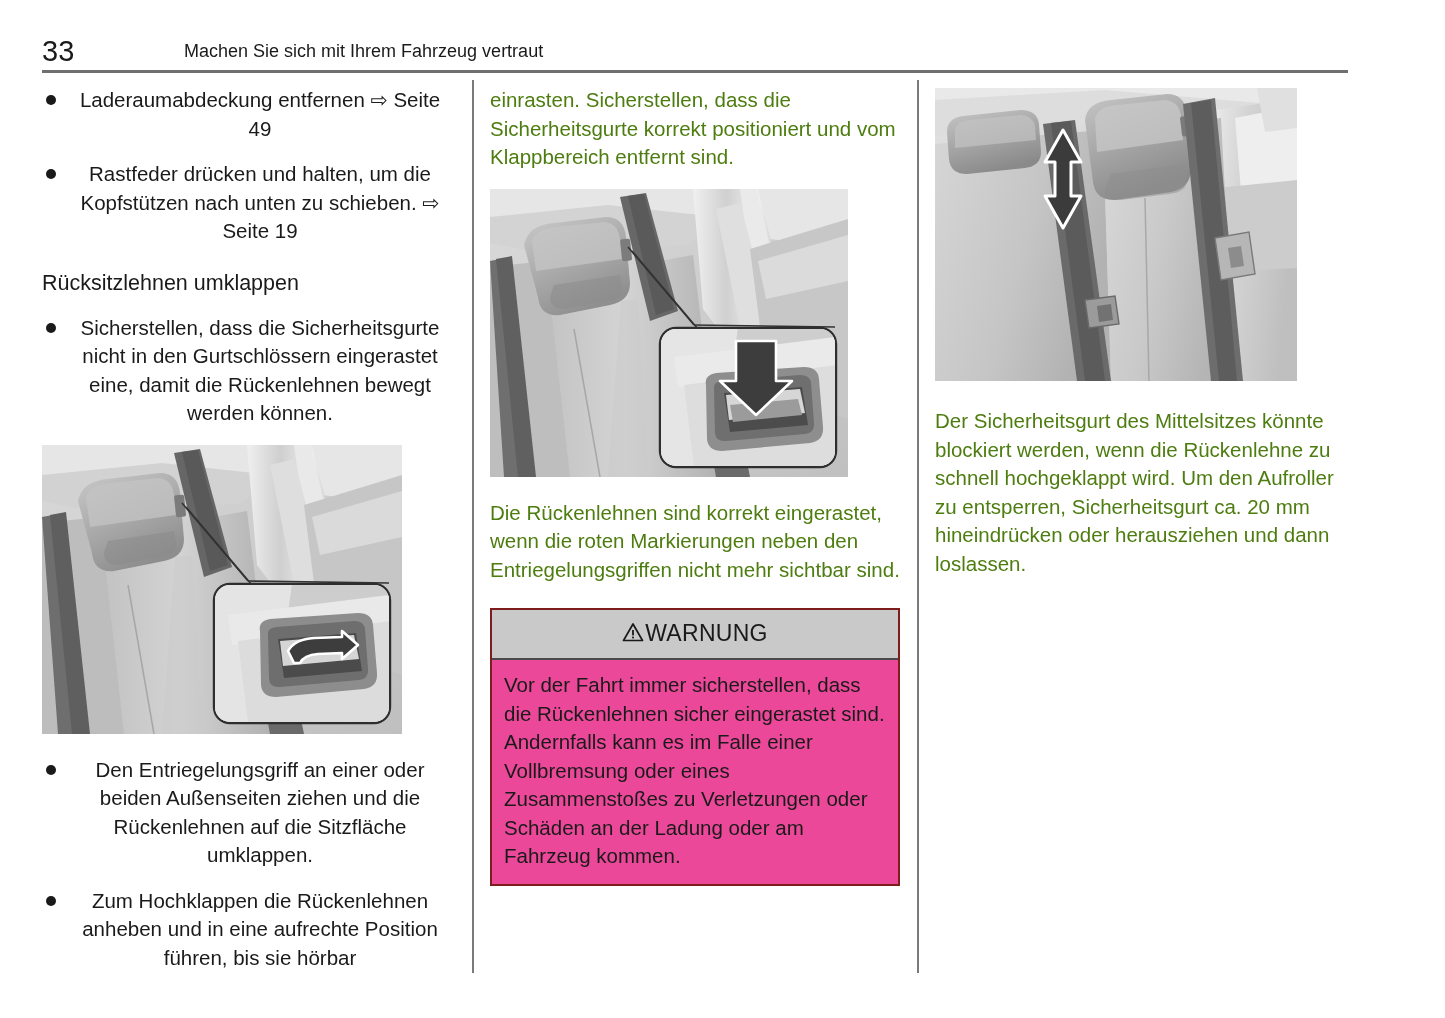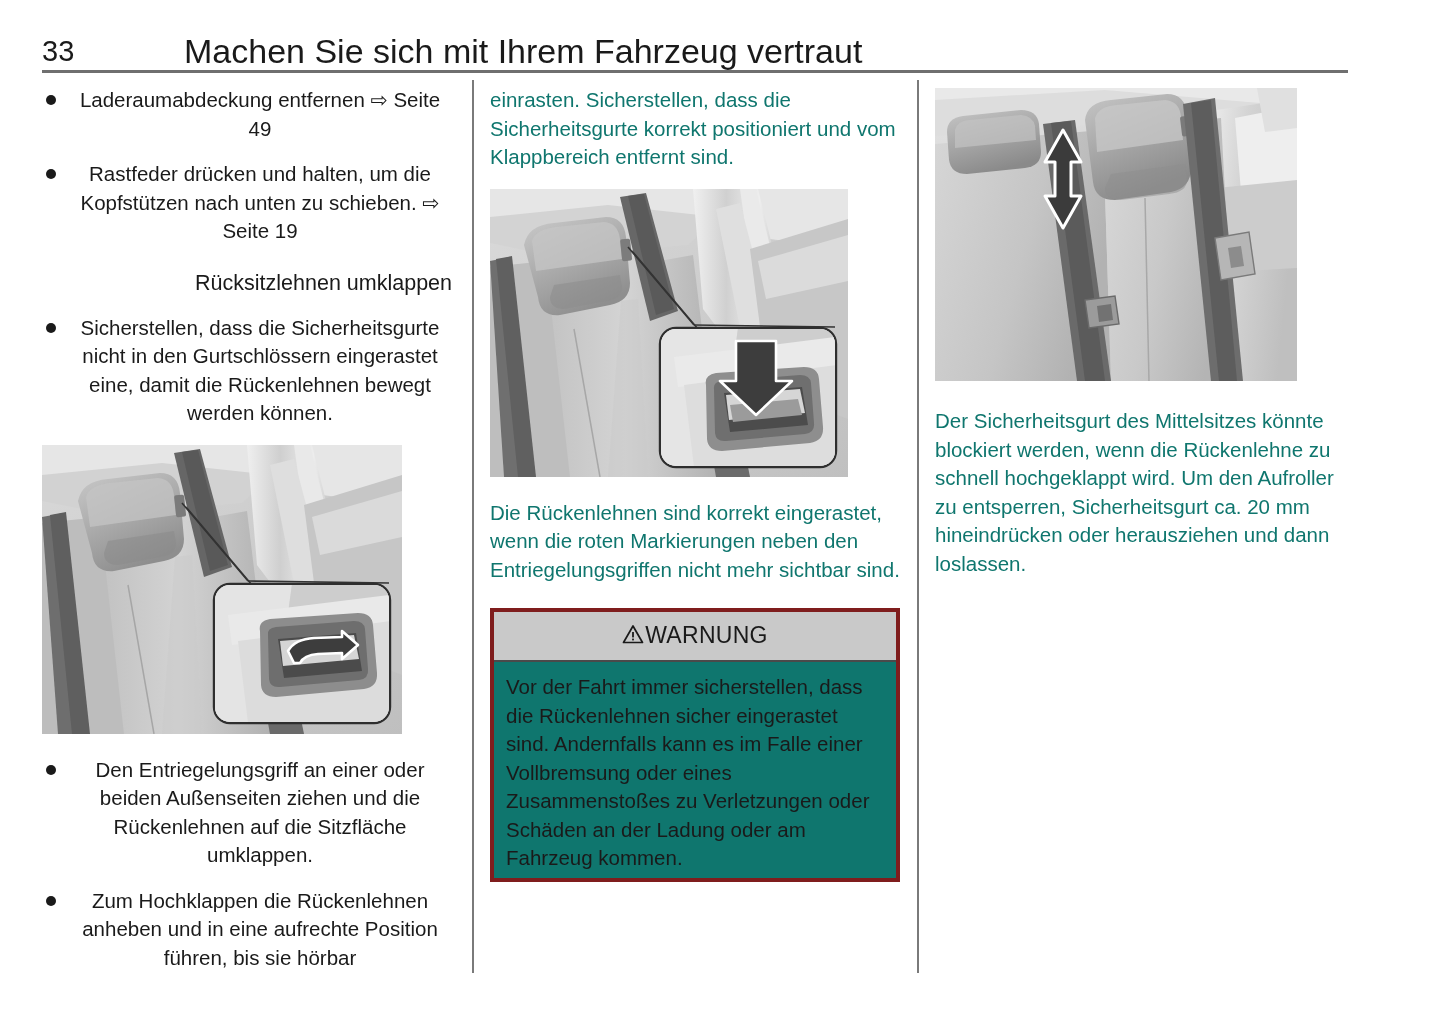--- a/index.html
+++ b/index.html
@@ -32,21 +32,21 @@
     font-size: 29px;
     line-height: 34px;
     font-weight: 400;
     color: #1a1a1a;
     letter-spacing: 0px;
   }
   .pg-title {
     position: absolute;
     left: 142px;
     top: 0;
-    font-size: 34px;
+    font-size: 18px;
     line-height: 34px;
     font-weight: 400;
     color: #1a1a1a;
   }
   .header-rule {
     position: absolute;
     left: 42px;
     top: 70px;
     width: 1306px;
     height: 3px;
@@ -70,21 +70,21 @@
     top: 86px;
   }
   .col1 { left: 42px;  width: 410px; }
   .col2 { left: 490px; width: 410px; }
   .col3 { left: 935px; width: 410px; }
 
   .para {
     font-size: 20.5px;
     line-height: 28.5px;
     margin: 0 0 17px 0;
-    color: #0f766e;
+    color: #4d7c0f;
   }
   .para:last-child { margin-bottom: 0; }
 
   .bullet-item {
     position: relative;
     padding-left: 26px;
     font-size: 20.5px;
     line-height: 28.5px;
     margin: 0 0 17px 0;
     color: #1a1a1a;
@@ -99,53 +99,52 @@
     border-radius: 50%;
     background: #1a1a1a;
   }
 
   .section-heading {
     font-size: 21.5px;
     line-height: 30px;
     margin: 22px 0 16px 0;
     color: #1a1a1a;
     font-weight: 400;
-    text-align: right;
   }
 
   
   .figure {
     margin: 14px 0 14px 0;
     display: block;
   }
   .figure svg { display: block; }
 
   
   .warning-box {
-    border: 4px solid #7f1d1d;
+    border: 2px solid #7f1d1d;
     margin-top: 24px;
-    background: #0f766e;
+    background: #ec4899;
   }
   .warning-head {
     background: #c9c9c9;
     border-bottom: 2px solid #4a4a4a;
     text-align: center;
     padding: 9px 0 10px 0;
     font-size: 23px;
     line-height: 28px;
     color: #1a1a1a;
     letter-spacing: 0.3px;
   }
   .warning-head .warn-tri {
     display: inline-block;
     vertical-align: -1px;
     margin-right: 1px;
   }
   .warning-body {
-    padding: 11px 12px 5px 12px;
+    padding: 11px 12px 13px 12px;
     font-size: 20.5px;
     line-height: 28.5px;
     color: #1a1a1a;
   }
 </style>
 </head>
 <body>
 
 <div class="page">
 

